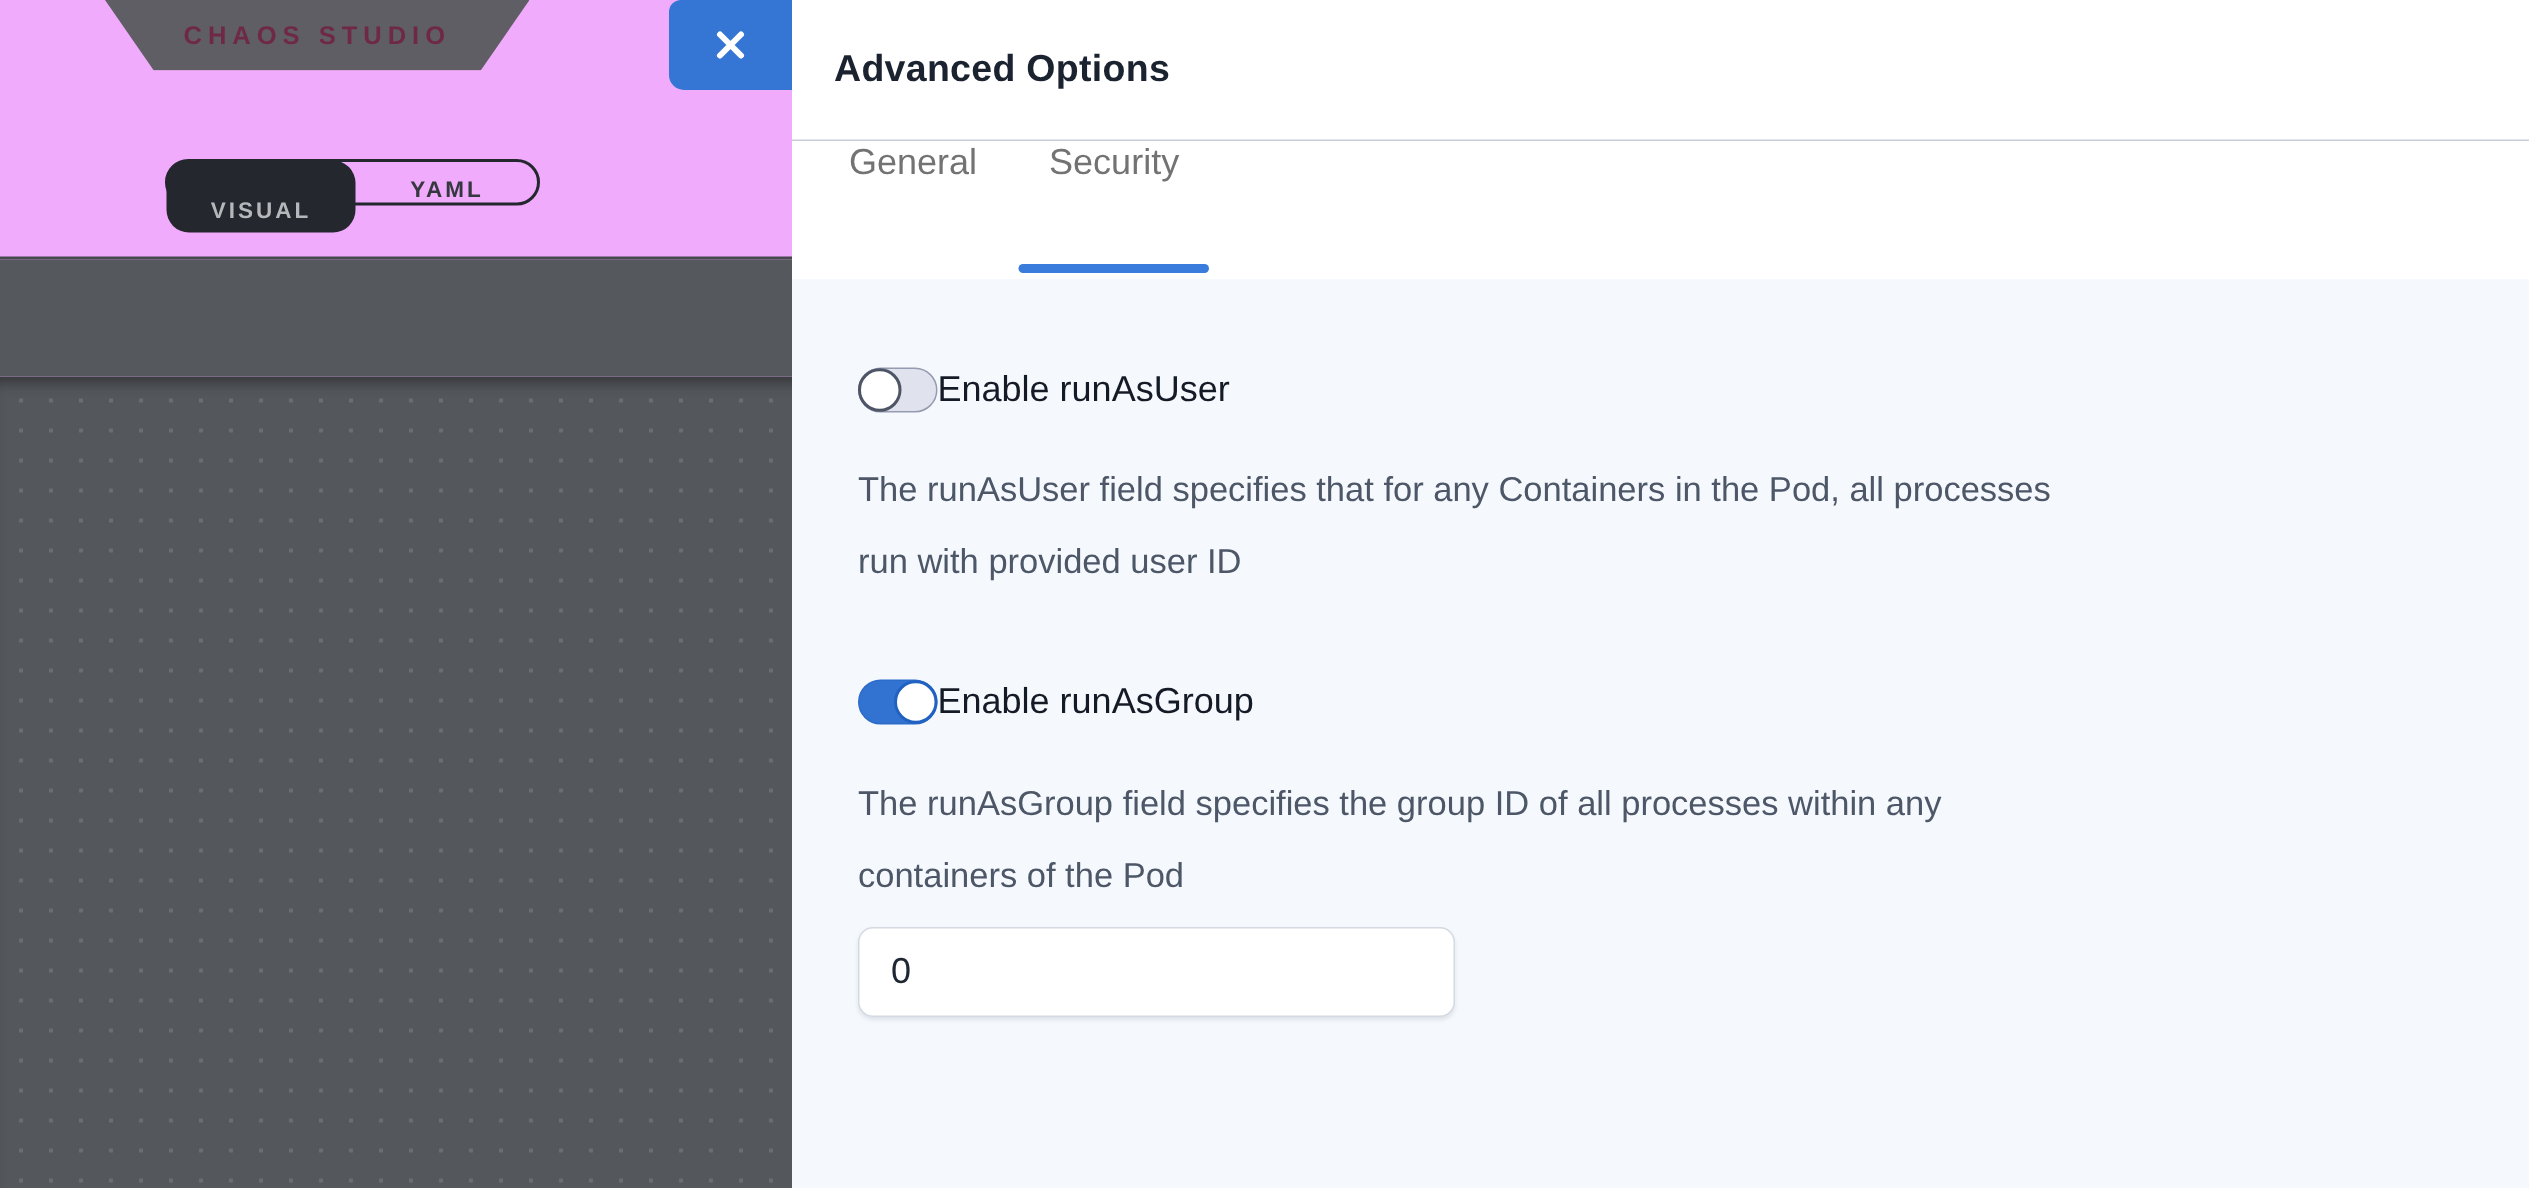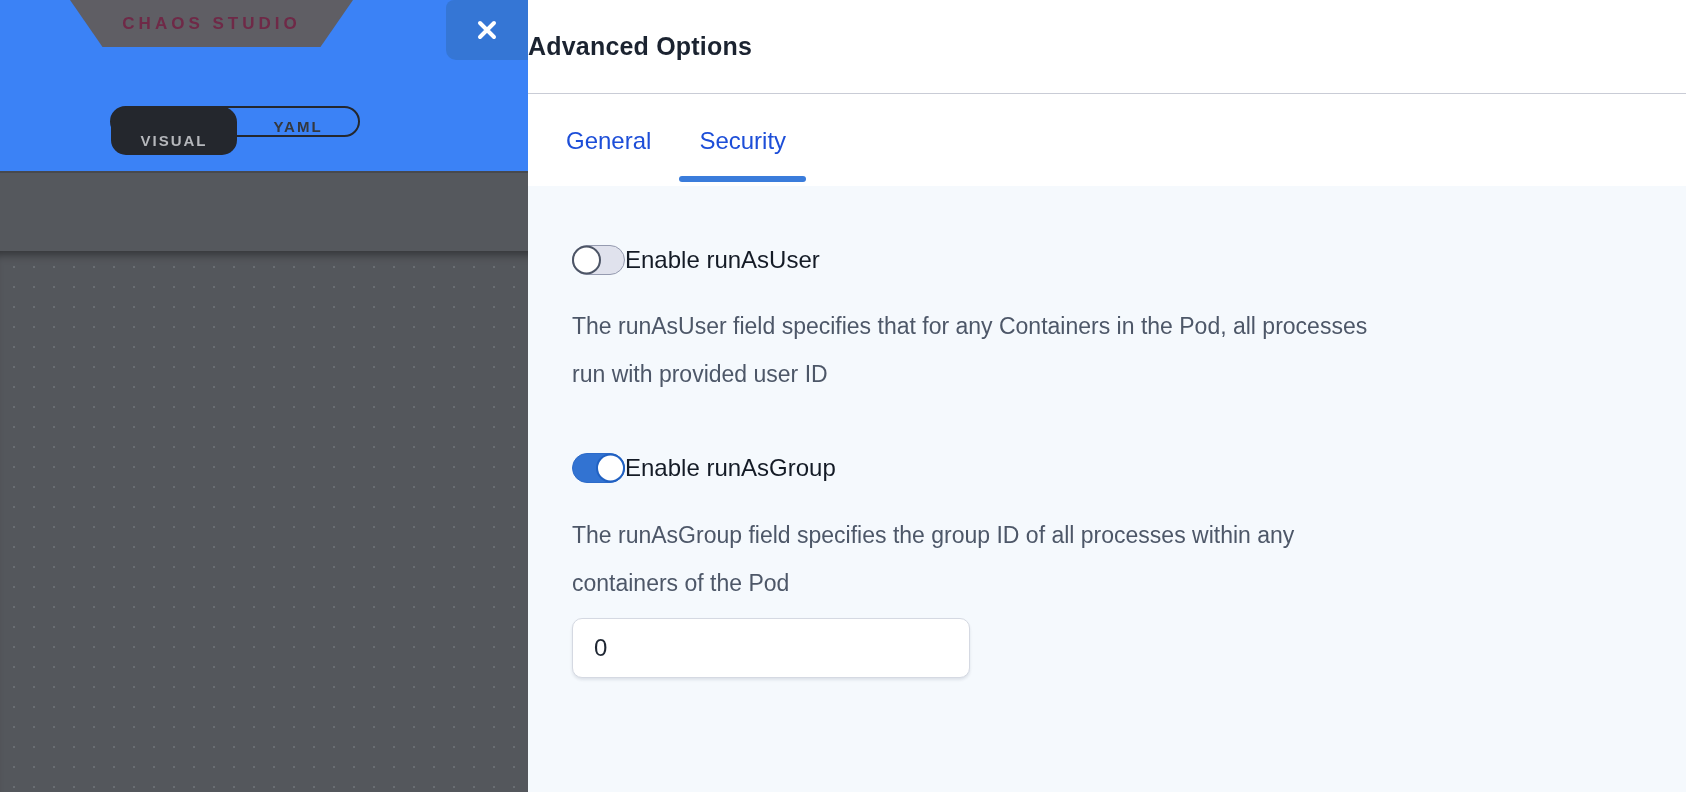--- a/index.html
+++ b/index.html
@@ -2,21 +2,21 @@
 <html><head>
 <meta charset="utf-8">
 <style>
   html,body{margin:0;padding:0;background:#222;}
   .stage{
     position:relative;width:1686px;height:792px;overflow:hidden;
     font-family:"Liberation Sans","DejaVu Sans",sans-serif;
     -webkit-font-smoothing:antialiased;
   }
   
-  .backdrop{position:absolute;left:0;top:0;width:592px;height:792px;background:#3b82f6;}
+  .backdrop{position:absolute;left:0;top:0;width:592px;height:792px;background:#f0abfc;}
   .topbar{position:absolute;left:0;top:0;width:100%;height:171px;border-bottom:2px solid #47494e;}
   .brand-banner{
     position:absolute;left:70px;top:0;width:283px;height:47px;background:#5f5e64;
     clip-path:polygon(0 0,100% 0,88.5% 100%,11.5% 100%);
     display:flex;align-items:center;justify-content:center;
   }
   .brand-text{font-size:17px;font-weight:700;letter-spacing:4px;color:#6f2947;}
   .seg-control{
     position:absolute;left:110px;top:106px;width:250px;height:31px;box-sizing:border-box;
     border:2px solid #24272d;border-radius:17px;display:flex;align-items:center;
@@ -45,30 +45,30 @@
   
   .close-btn{
     position:absolute;left:446px;top:0;width:82px;height:60px;background:#3576d5;
     border:none;border-radius:8px 0 0 10px;cursor:pointer;
     display:flex;align-items:center;justify-content:center;
   }
   
   .panel{position:absolute;left:528px;top:0;width:1158px;height:792px;background:#ffffff;}
   .panel-header{
     position:absolute;left:0;top:0;width:100%;height:94px;box-sizing:border-box;
-    border-bottom:1px solid #c9ccd6;display:flex;align-items:center;
+    border-bottom:1px solid #c9ccd6;display:flex;align-items:center;padding-left:28px;
   }
   .panel-title{font-size:25px;font-weight:700;color:#1b2330;letter-spacing:.2px;}
   .tabs{
     position:absolute;left:0;top:95px;width:100%;height:91px;
     display:flex;align-items:center;padding-left:18px;gap:8px;box-sizing:border-box;background:#fff;
   }
   .tab{
-    position:relative;height:100%;display:flex;align-items:center;
-    padding:0 20px;font-size:24px;color:#1d4ed8;cursor:pointer;background:none;border:none;
+    position:relative;height:100%;display:flex;align-items:flex-start;
+    padding:0 20px;font-size:24px;color:#737373;cursor:pointer;background:none;border:none;
     font-family:inherit;
   }
   .tab .underline{
     position:absolute;left:0;right:0;bottom:4px;height:6px;border-radius:3px;background:#3a7cdb;
   }
   
   .content{
     position:absolute;left:0;top:186px;width:100%;height:606px;background:#f5f9fd;
     box-sizing:border-box;
   }

